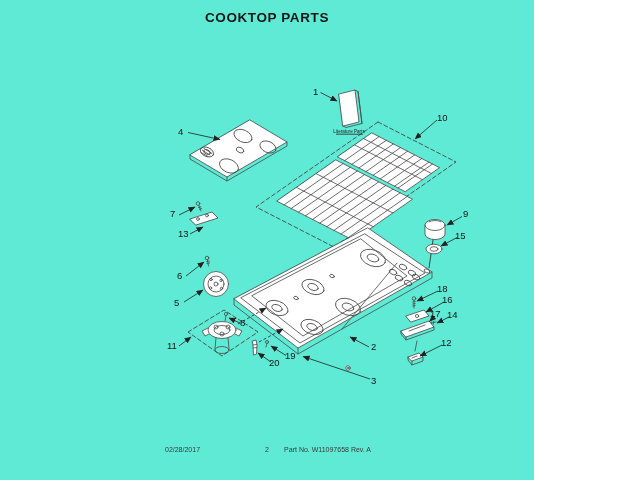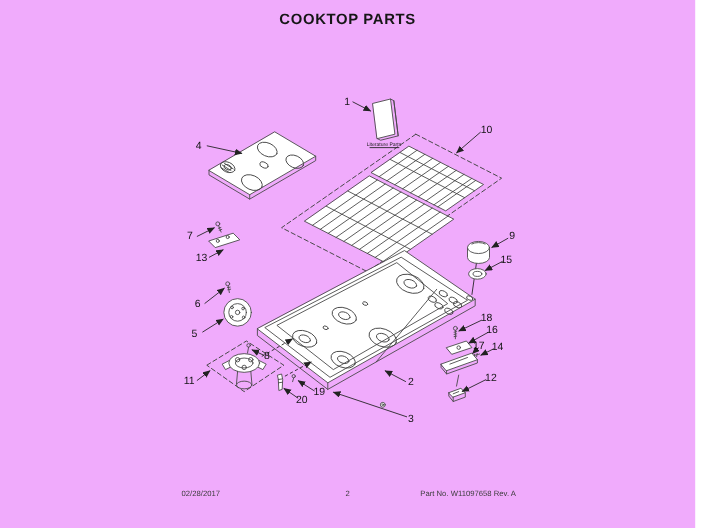--- a/index.html
+++ b/index.html
@@ -1,16 +1,16 @@
 <!DOCTYPE html>
 <html><head>
 <meta charset="utf-8">
 <style>
   html,body{margin:0;padding:0;background:#ffffff;}
-  .page{position:relative;width:632px;height:480px;background:#f0abfc;overflow:hidden;
+  .page{position:relative;width:534px;height:480px;background:#5eead4;overflow:hidden;
         font-family:"Liberation Sans",sans-serif;}
   .title{position:absolute;top:10px;left:0;right:0;text-align:center;
          font-size:13.5px;font-weight:700;letter-spacing:.6px;color:#161616;}
   .footer{position:absolute;top:446px;left:0;right:0;height:12px;
           font-size:7px;color:#3c3c3c;}
   .f-date{position:absolute;left:165px;top:0;}
   .f-page{position:absolute;left:0;right:0;top:0;text-align:center;}
   .f-part{position:absolute;right:163px;top:0;}
   svg{position:absolute;left:0;top:0;}
   .art{stroke:#474747;fill:none;stroke-width:.8;stroke-linejoin:round;stroke-linecap:round;}

